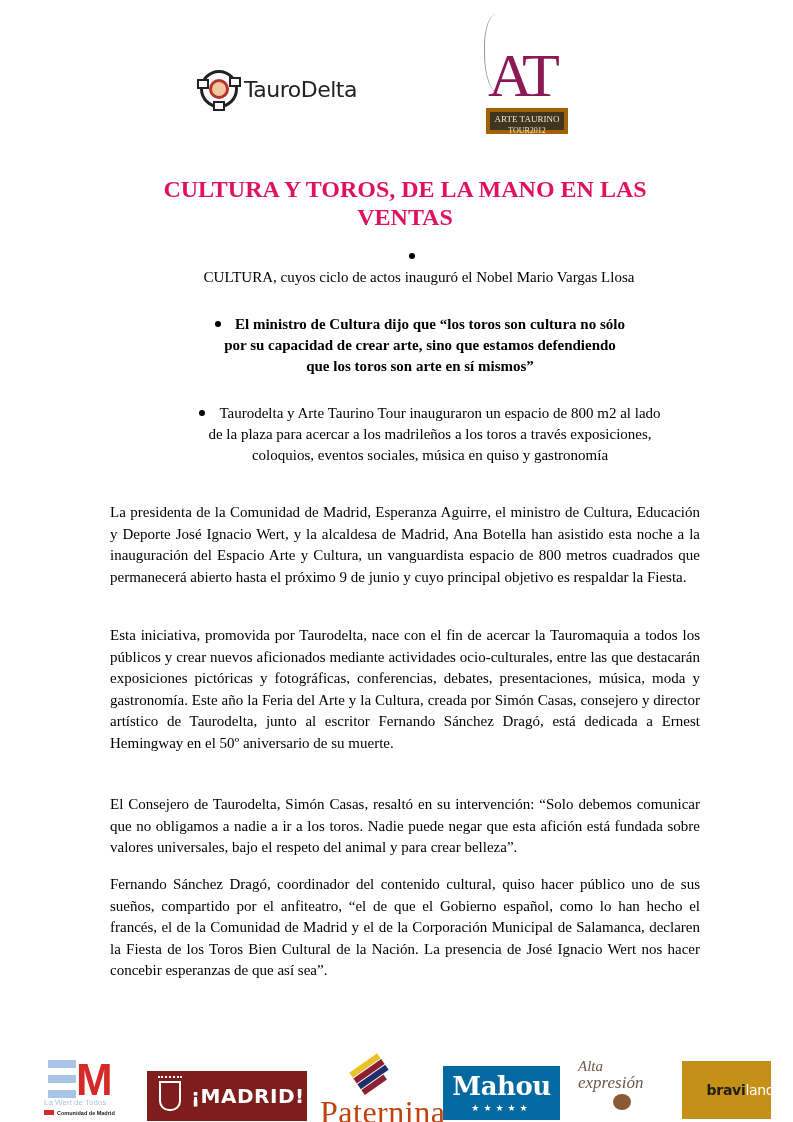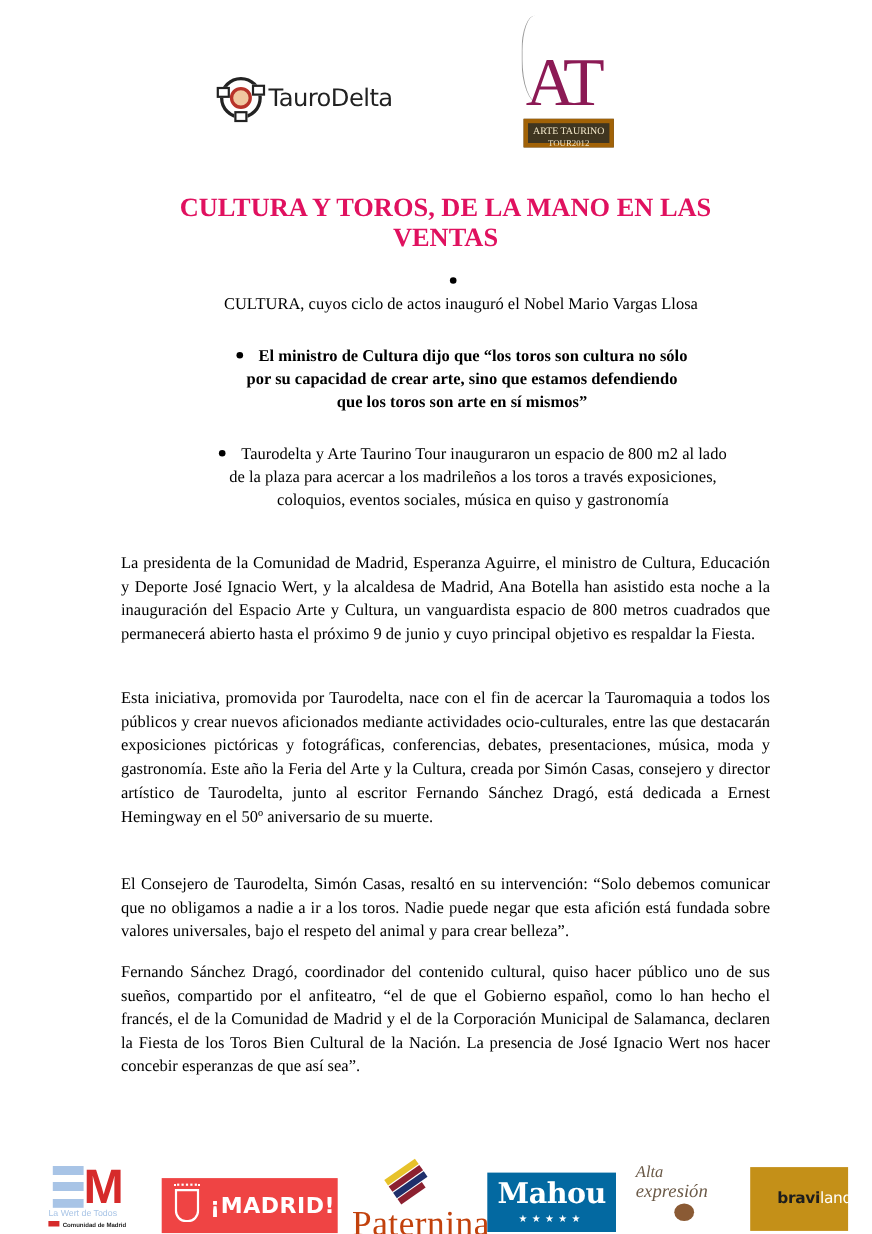--- a/index.html
+++ b/index.html
@@ -6,21 +6,21 @@
   body { width:793px; height:1122px; position:relative; overflow:hidden; font-family:"Liberation Serif","DejaVu Serif",serif; color:#000; }
   .abs { position:absolute; }
 
   
   .taurodelta { left:200px; top:64px; width:180px; height:50px; display:flex; align-items:center; }
   .td-wheel { width:38px; height:38px; border:3px solid #222; border-radius:50%; position:relative; box-sizing:border-box; background:#fff; }
   .td-wheel .inner { position:absolute; left:6px; top:6px; width:20px; height:20px; border-radius:50%; background:#f0c7a0; border:3px solid #b8332a; box-sizing:border-box; }
   .td-wheel .tab { position:absolute; width:8px; height:6px; background:#fff; border:2px solid #222; }
   .td-text { font-family:"DejaVu Sans", sans-serif; font-size:22px; color:#222; margin-left:6px; letter-spacing:-0.5px; font-weight:normal; }
 
-  .at-logo { left:468px; top:14px; width:95px; height:122px; }
+  .at-logo { left:478px; top:14px; width:95px; height:122px; }
   .at-figure { position:absolute; left:6px; top:0; width:30px; height:80px; border-left:1.5px solid #999; border-radius:40% 10% 10% 50%; }
   .at-letters { position:absolute; left:10px; top:30px; font-family:"Liberation Serif", serif; font-size:62px; color:#8c1a55; line-height:62px; letter-spacing:-4px; }
   .at-banner { position:absolute; left:8px; top:94px; width:82px; height:26px; background:#3f3520; border:4px solid #a16207; color:#f1e6c8; font-family:"Liberation Serif", serif; text-align:center; font-size:9px; line-height:11px; padding-top:2px; box-sizing:border-box; }
   .at-banner .line2 { font-size:8px; }
 
   
   .title { left:130px; top:175px; width:550px; text-align:center; font-size:24px; font-weight:bold; color:#e0115f; line-height:28px; }
 
   
   .bullet-block { text-align:center; font-size:15px; line-height:21px; }
@@ -39,21 +39,21 @@
   
   .sponsor { position:absolute; }
   .s-cm { left:44px; top:1058px; width:80px; height:62px; }
   .cm-mark { position:absolute; left:4px; top:2px; width:72px; height:38px; }
   .cm-e { position:absolute; left:0; top:0; width:28px; height:38px; background:repeating-linear-gradient(#a8c4e6 0 8px, #fff 8px 15px); }
   .cm-m { position:absolute; left:28px; top:0; font-family:"Liberation Sans", sans-serif; font-weight:bold; font-size:44px; line-height:40px; color:#d62a2a; }
   .cm-tag { position:absolute; left:0; top:40px; font-family:"Liberation Sans", sans-serif; font-size:8px; color:#a8c4e6; width:80px; }
   .cm-sub { position:absolute; left:0; top:52px; font-family:"Liberation Sans", sans-serif; font-size:5.5px; font-weight:bold; color:#222; white-space:nowrap; }
   .cm-sub .flag { display:inline-block; width:10px; height:5px; background:#d62a2a; margin-right:3px; }
 
-  .s-madrid { left:147px; top:1071px; width:160px; height:50px; background:#ef4444; color:#fff; display:flex; align-items:center; }
+  .s-madrid { left:147px; top:1071px; width:160px; height:50px; background:#7f1d1d; color:#fff; display:flex; align-items:center; }
   .madrid-shield { width:22px; height:30px; border:2px solid #fff; border-radius:0 0 10px 10px; margin-left:12px; margin-right:10px; box-sizing:border-box; position:relative; }
   .madrid-shield:before { content:""; position:absolute; left:-3px; top:-7px; width:24px; height:5px; border-top:2px dotted #fff; }
   .madrid-text { font-family:"DejaVu Sans", sans-serif; font-size:20px; font-weight:bold; letter-spacing:0.5px; }
 
   .s-paternina { left:318px; top:1058px; width:108px; height:64px; }
   .pat-stripes { position:absolute; left:38px; top:2px; width:34px; height:34px; transform:rotate(-35deg); }
   .pat-stripes div { height:6px; margin-bottom:1px; }
   .pat-name { position:absolute; left:2px; top:36px; font-family:"Liberation Serif", serif; font-size:32px; color:#c2410c; letter-spacing:0.5px; }
 
   .s-mahou { left:443px; top:1066px; width:117px; height:54px; background:#0369a1; color:#fff; text-align:center; }

